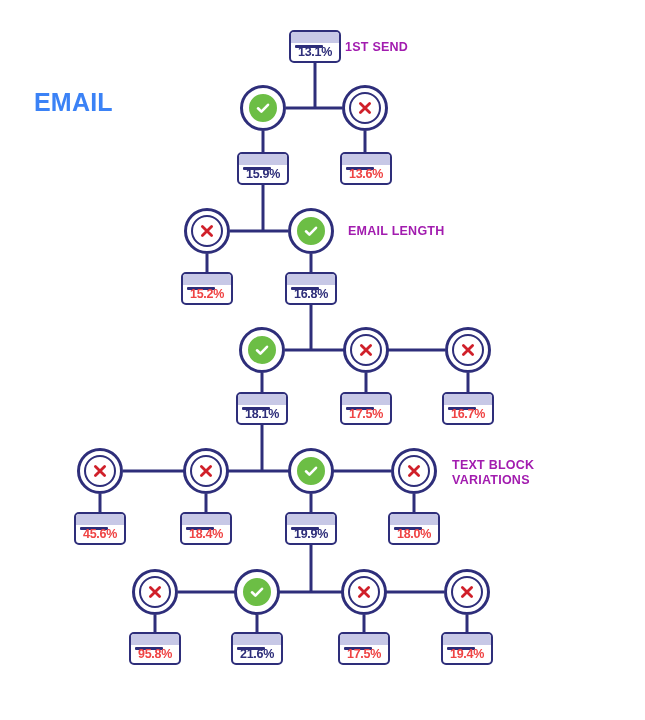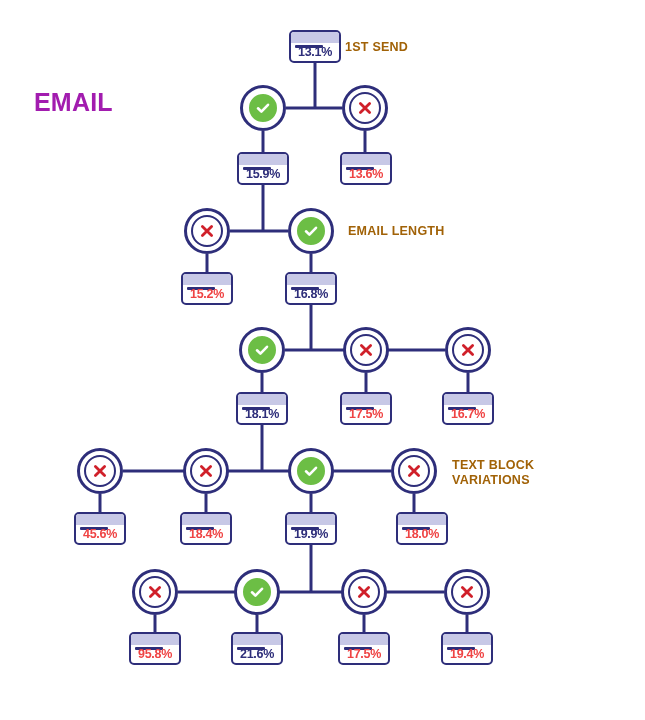--- a/index.html
+++ b/index.html
@@ -7,21 +7,21 @@
     width:645px;height:720px;position:relative;overflow:hidden;
     font-family:"Liberation Sans","DejaVu Sans",sans-serif;
     -webkit-font-smoothing:antialiased;
   }
   #stage{position:absolute;left:0;top:0;width:645px;height:720px;}
   #wires{position:absolute;left:0;top:0;width:645px;height:720px;pointer-events:none;}
 
   
   .title{
     position:absolute;left:34px;top:88px;width:200px;
-    color:#a21caf;font-weight:bold;font-size:25px;line-height:28px;
+    color:#3b82f6;font-weight:bold;font-size:25px;line-height:28px;
     letter-spacing:0.2px;
   }
   .title .tline{display:block;}
 
   
   .node{
     position:absolute;width:46px;height:46px;border-radius:50%;
     box-sizing:border-box;border:3px solid #2e2e7a;background:#ffffff;
     display:flex;align-items:center;justify-content:center;
   }
@@ -49,21 +49,21 @@
   .card .pct{
     position:absolute;left:0;right:0;bottom:1px;text-align:center;
     font-size:12.5px;font-weight:bold;letter-spacing:-0.3px;
     line-height:15px;
   }
   .card.win  .pct{color:#2e2e7a;}
   .card.lose .pct{color:#ef4444;}
 
   
   .rowlabel{
-    position:absolute;color:#a16207;font-weight:bold;font-size:12.5px;
+    position:absolute;color:#a21caf;font-weight:bold;font-size:12.5px;
     line-height:15px;letter-spacing:0.25px;white-space:pre-line;
   }
 </style>
 </head>
 <body>
 
 <div id="stage">
 
   <svg id="wires" viewBox="0 0 645 720" width="645" height="720" aria-hidden="true">
     <g stroke="#2e2e7a" stroke-width="3" fill="none" stroke-linecap="butt">
@@ -245,21 +245,21 @@
   <div class="card lose" style="left:180px;top:512px;">
     <div class="band"></div>
     <div class="rule"></div>
     <div class="pct">18.4%</div>
   </div>
   <div class="card win" style="left:285px;top:512px;">
     <div class="band"></div>
     <div class="rule"></div>
     <div class="pct">19.9%</div>
   </div>
-  <div class="card lose" style="left:396px;top:512px;text-decoration:underline;">
+  <div class="card lose" style="left:388px;top:512px;text-decoration:underline;">
     <div class="band"></div>
     <div class="rule"></div>
     <div class="pct">18.0%</div>
   </div>
   <div class="rowlabel" style="left:452px;top:458px;">TEXT BLOCK
 VARIATIONS</div>
 
   <div class="node fail" style="left:132px;top:569px;">
     <span class="inner">
       <svg width="18" height="18" viewBox="0 0 18 18">

